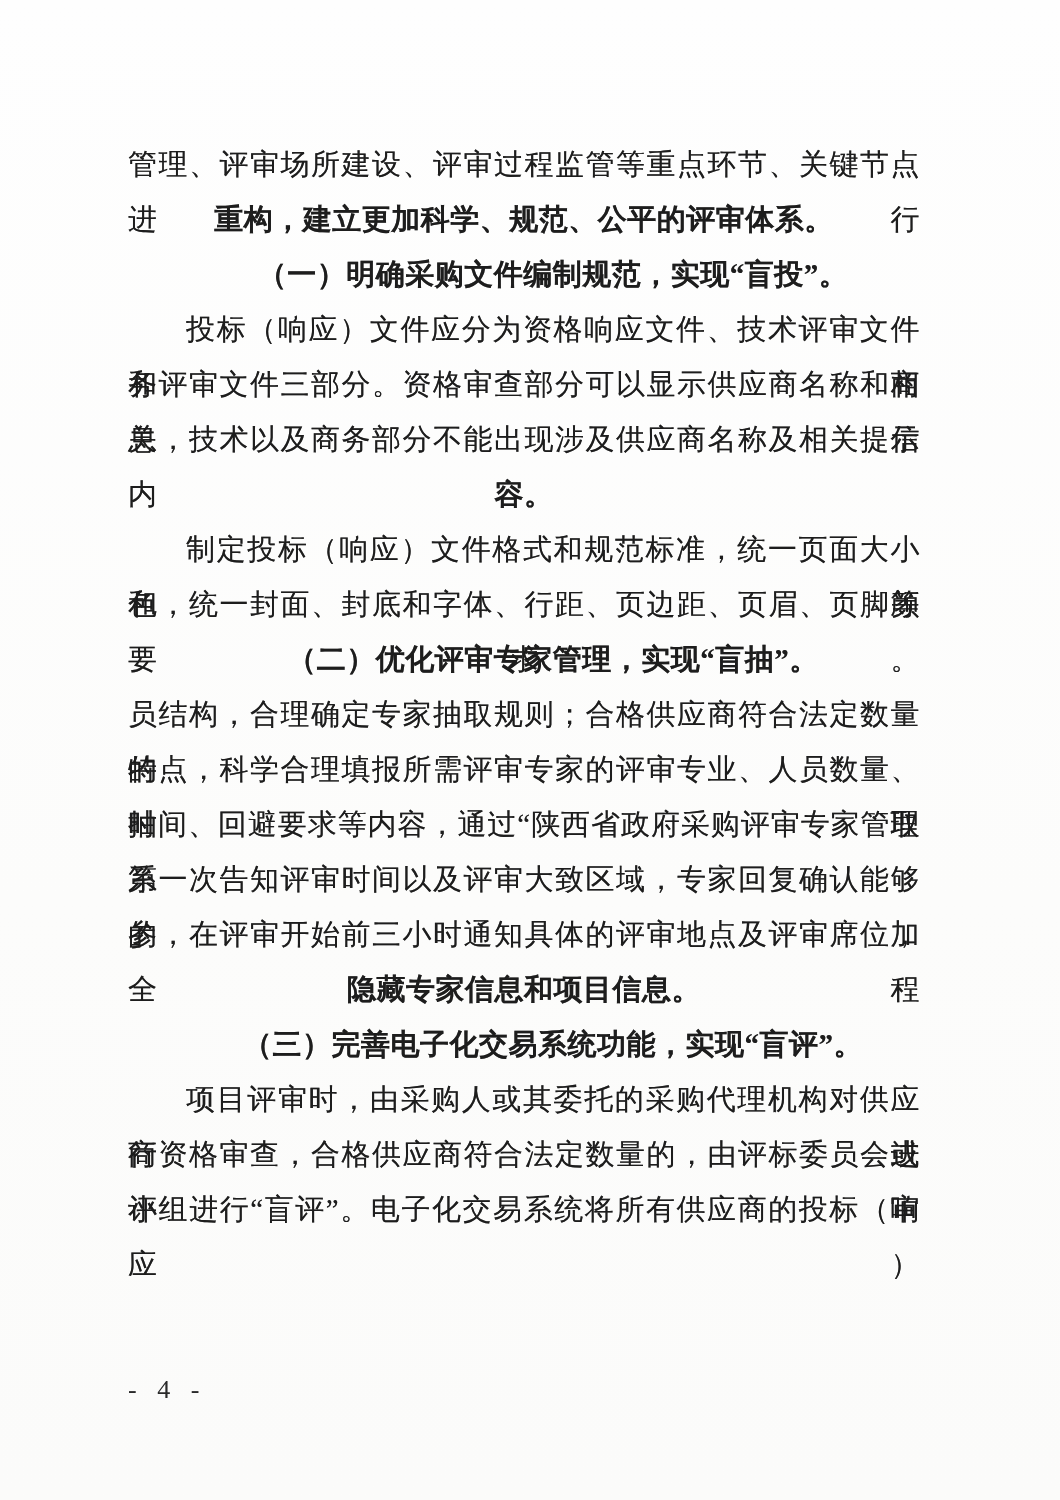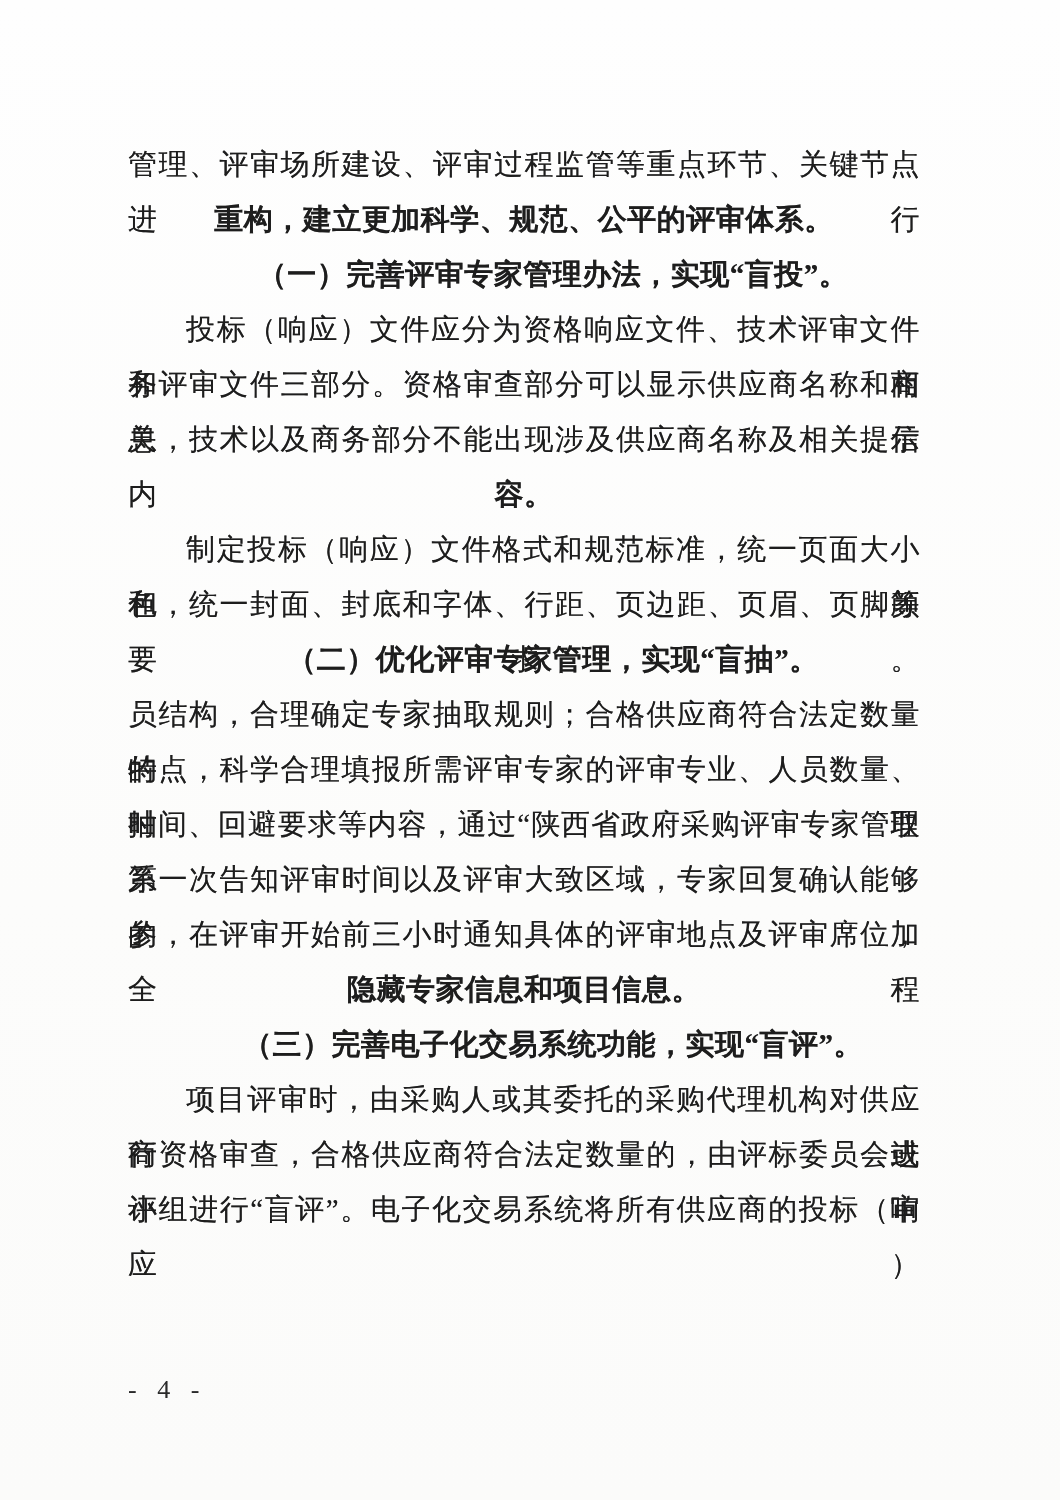--- a/index.html
+++ b/index.html
@@ -57,21 +57,21 @@
     letter-spacing: 7px;
   }
 </style>
 </head>
 <body>
 
 <div class="page">
   <div class="doc-body">
       <div class="line justify">管理、评审场所建设、评审过程监管等重点环节、关键节点进行</div>
       <div class="line left">重构，建立更加科学、规范、公平的评审体系。</div>
-      <div class="line left indent">（一）完善评审专家管理办法，实现“盲投”。</div>
+      <div class="line left indent">（一）明确采购文件编制规范，实现“盲投”。</div>
       <div class="line justify indent">投标（响应）文件应分为资格响应文件、技术评审文件和商</div>
       <div class="line justify">务评审文件三部分。资格审查部分可以显示供应商名称和相关信</div>
       <div class="line justify">息，技术以及商务部分不能出现涉及供应商名称及相关提示内</div>
       <div class="line left">容。</div>
       <div class="line justify indent">制定投标（响应）文件格式和规范标准，统一页面大小和颜</div>
       <div class="line justify">色，统一封面、封底和字体、行距、页边距、页眉、页脚等要求。</div>
       <div class="line left indent">（二）优化评审专家管理，实现“盲抽”。</div>
       <div class="line justify">员结构，合理确定专家抽取规则；合格供应商符合法定数量的</div>
       <div class="line justify">特点，科学合理填报所需评审专家的评审专业、人员数量、抽取</div>
       <div class="line justify">时间、回避要求等内容，通过“陕西省政府采购评审专家管理系</div>

